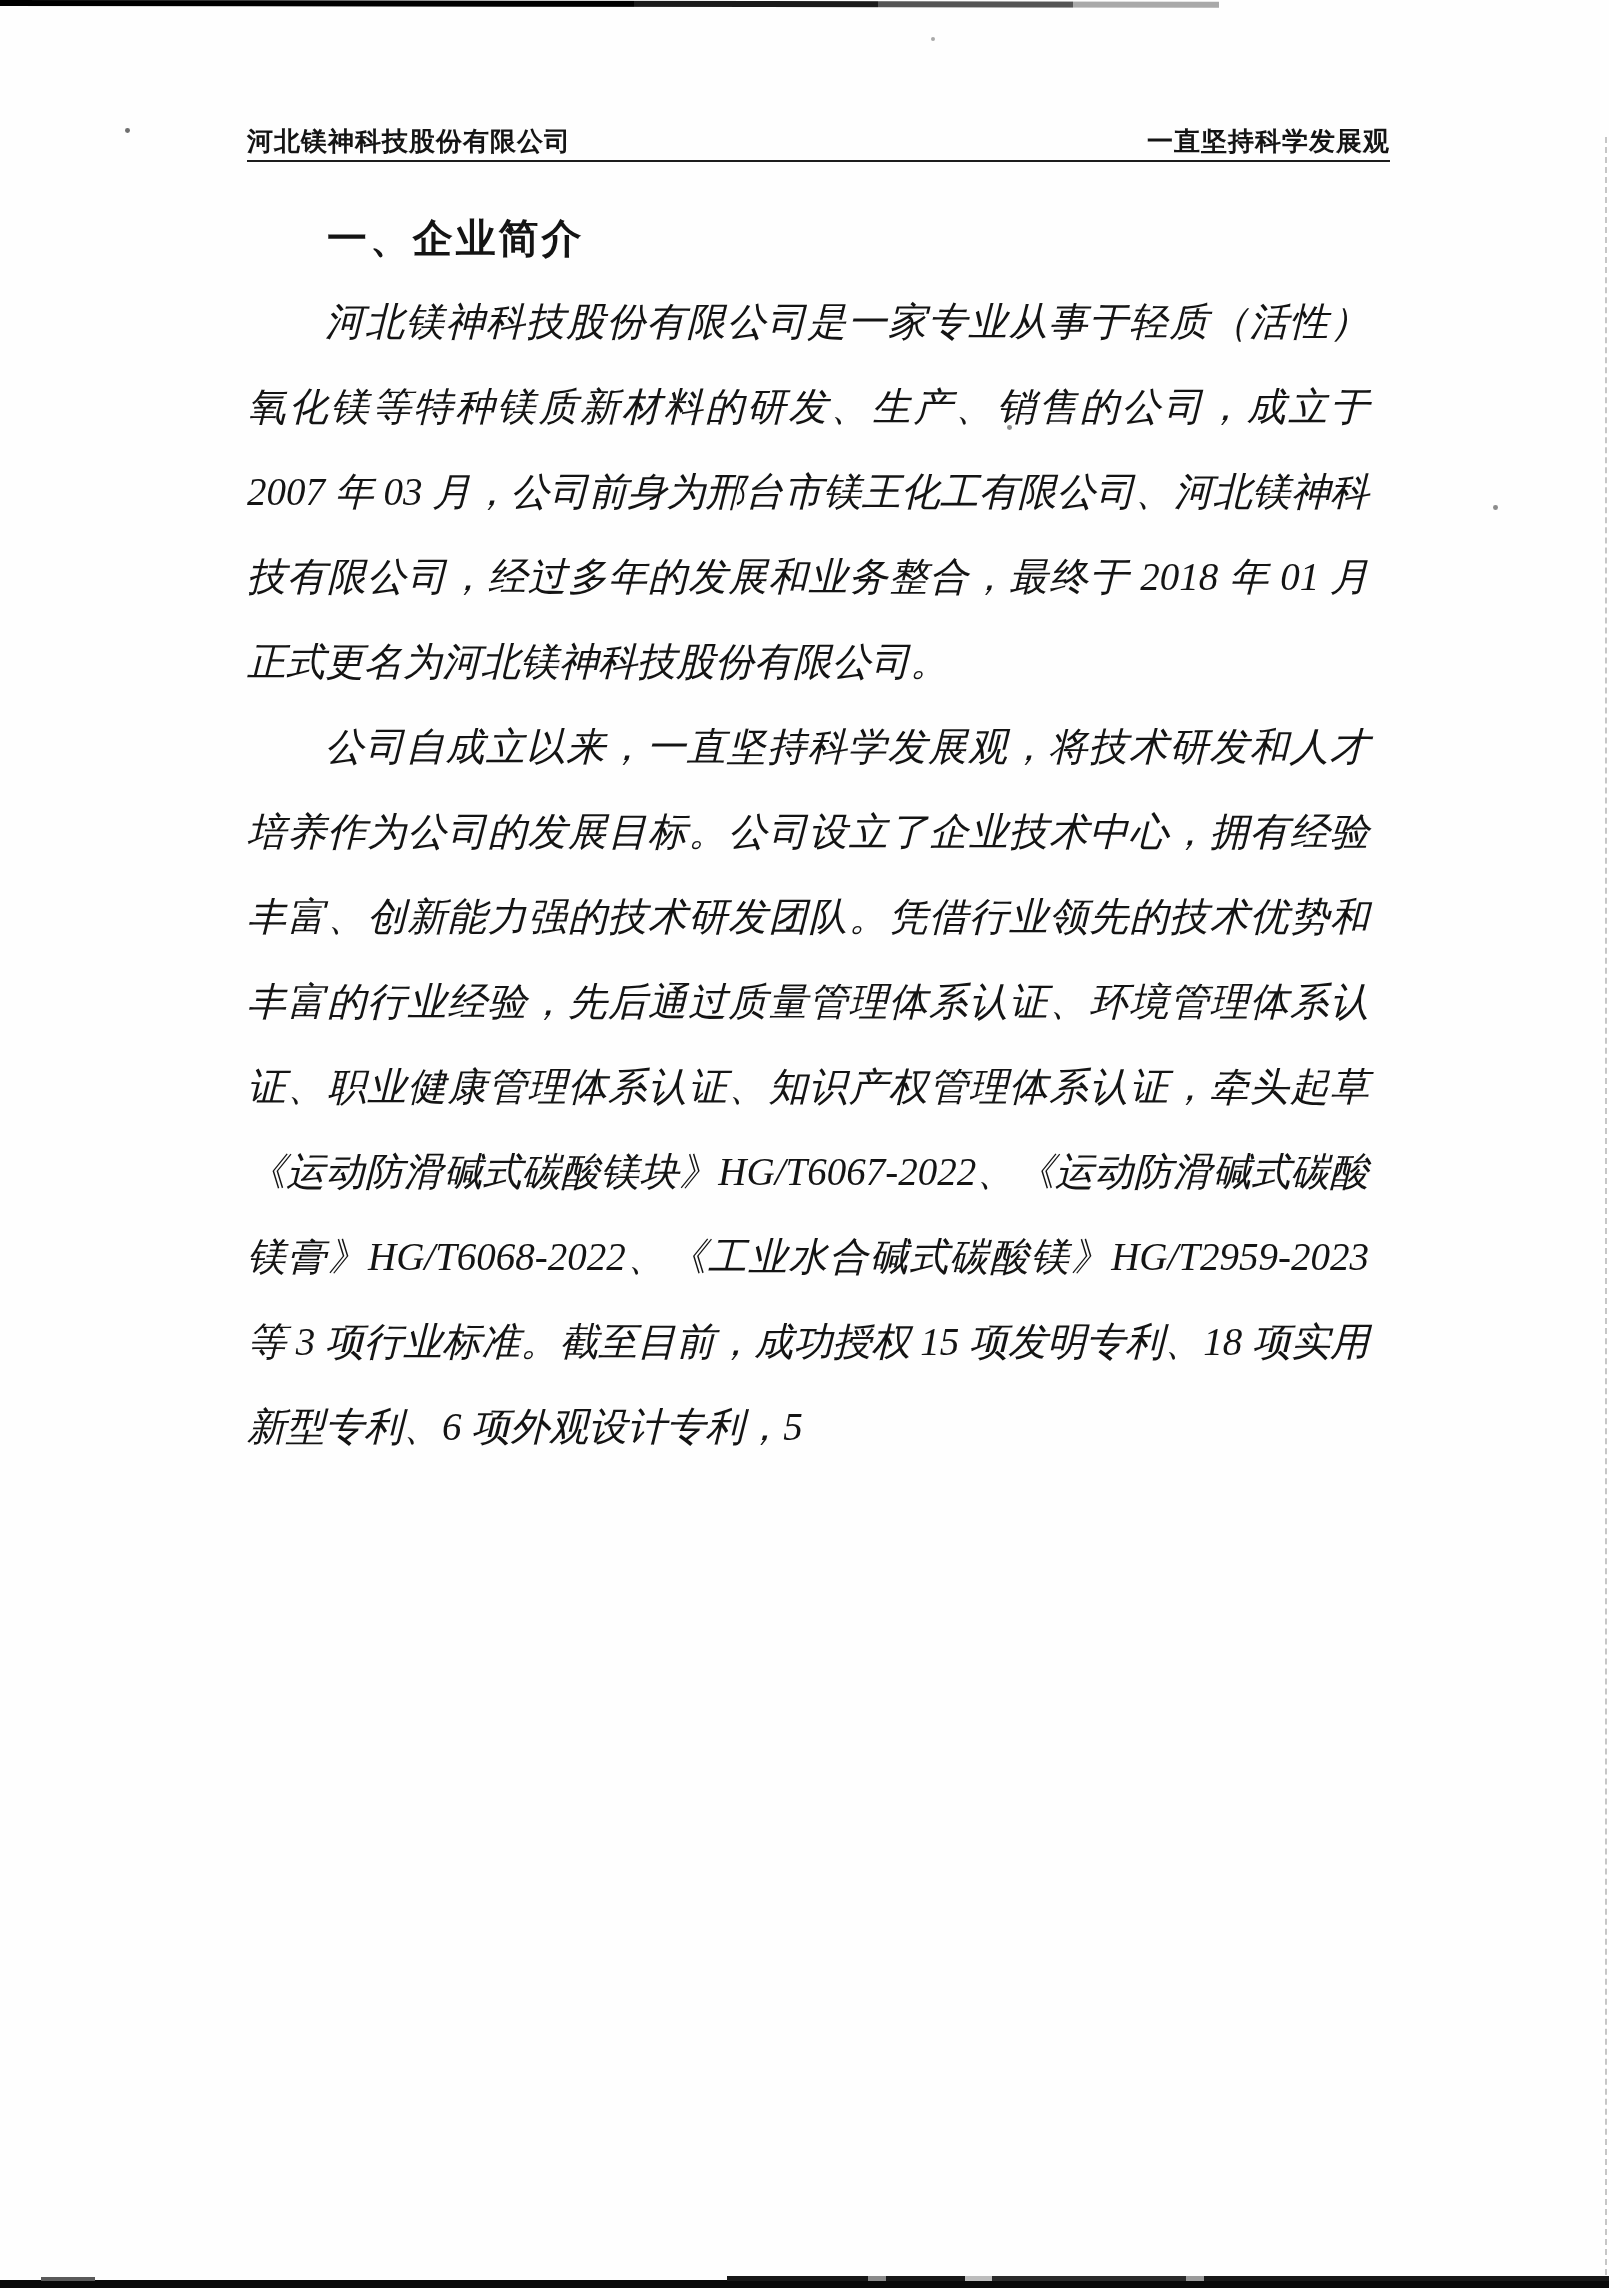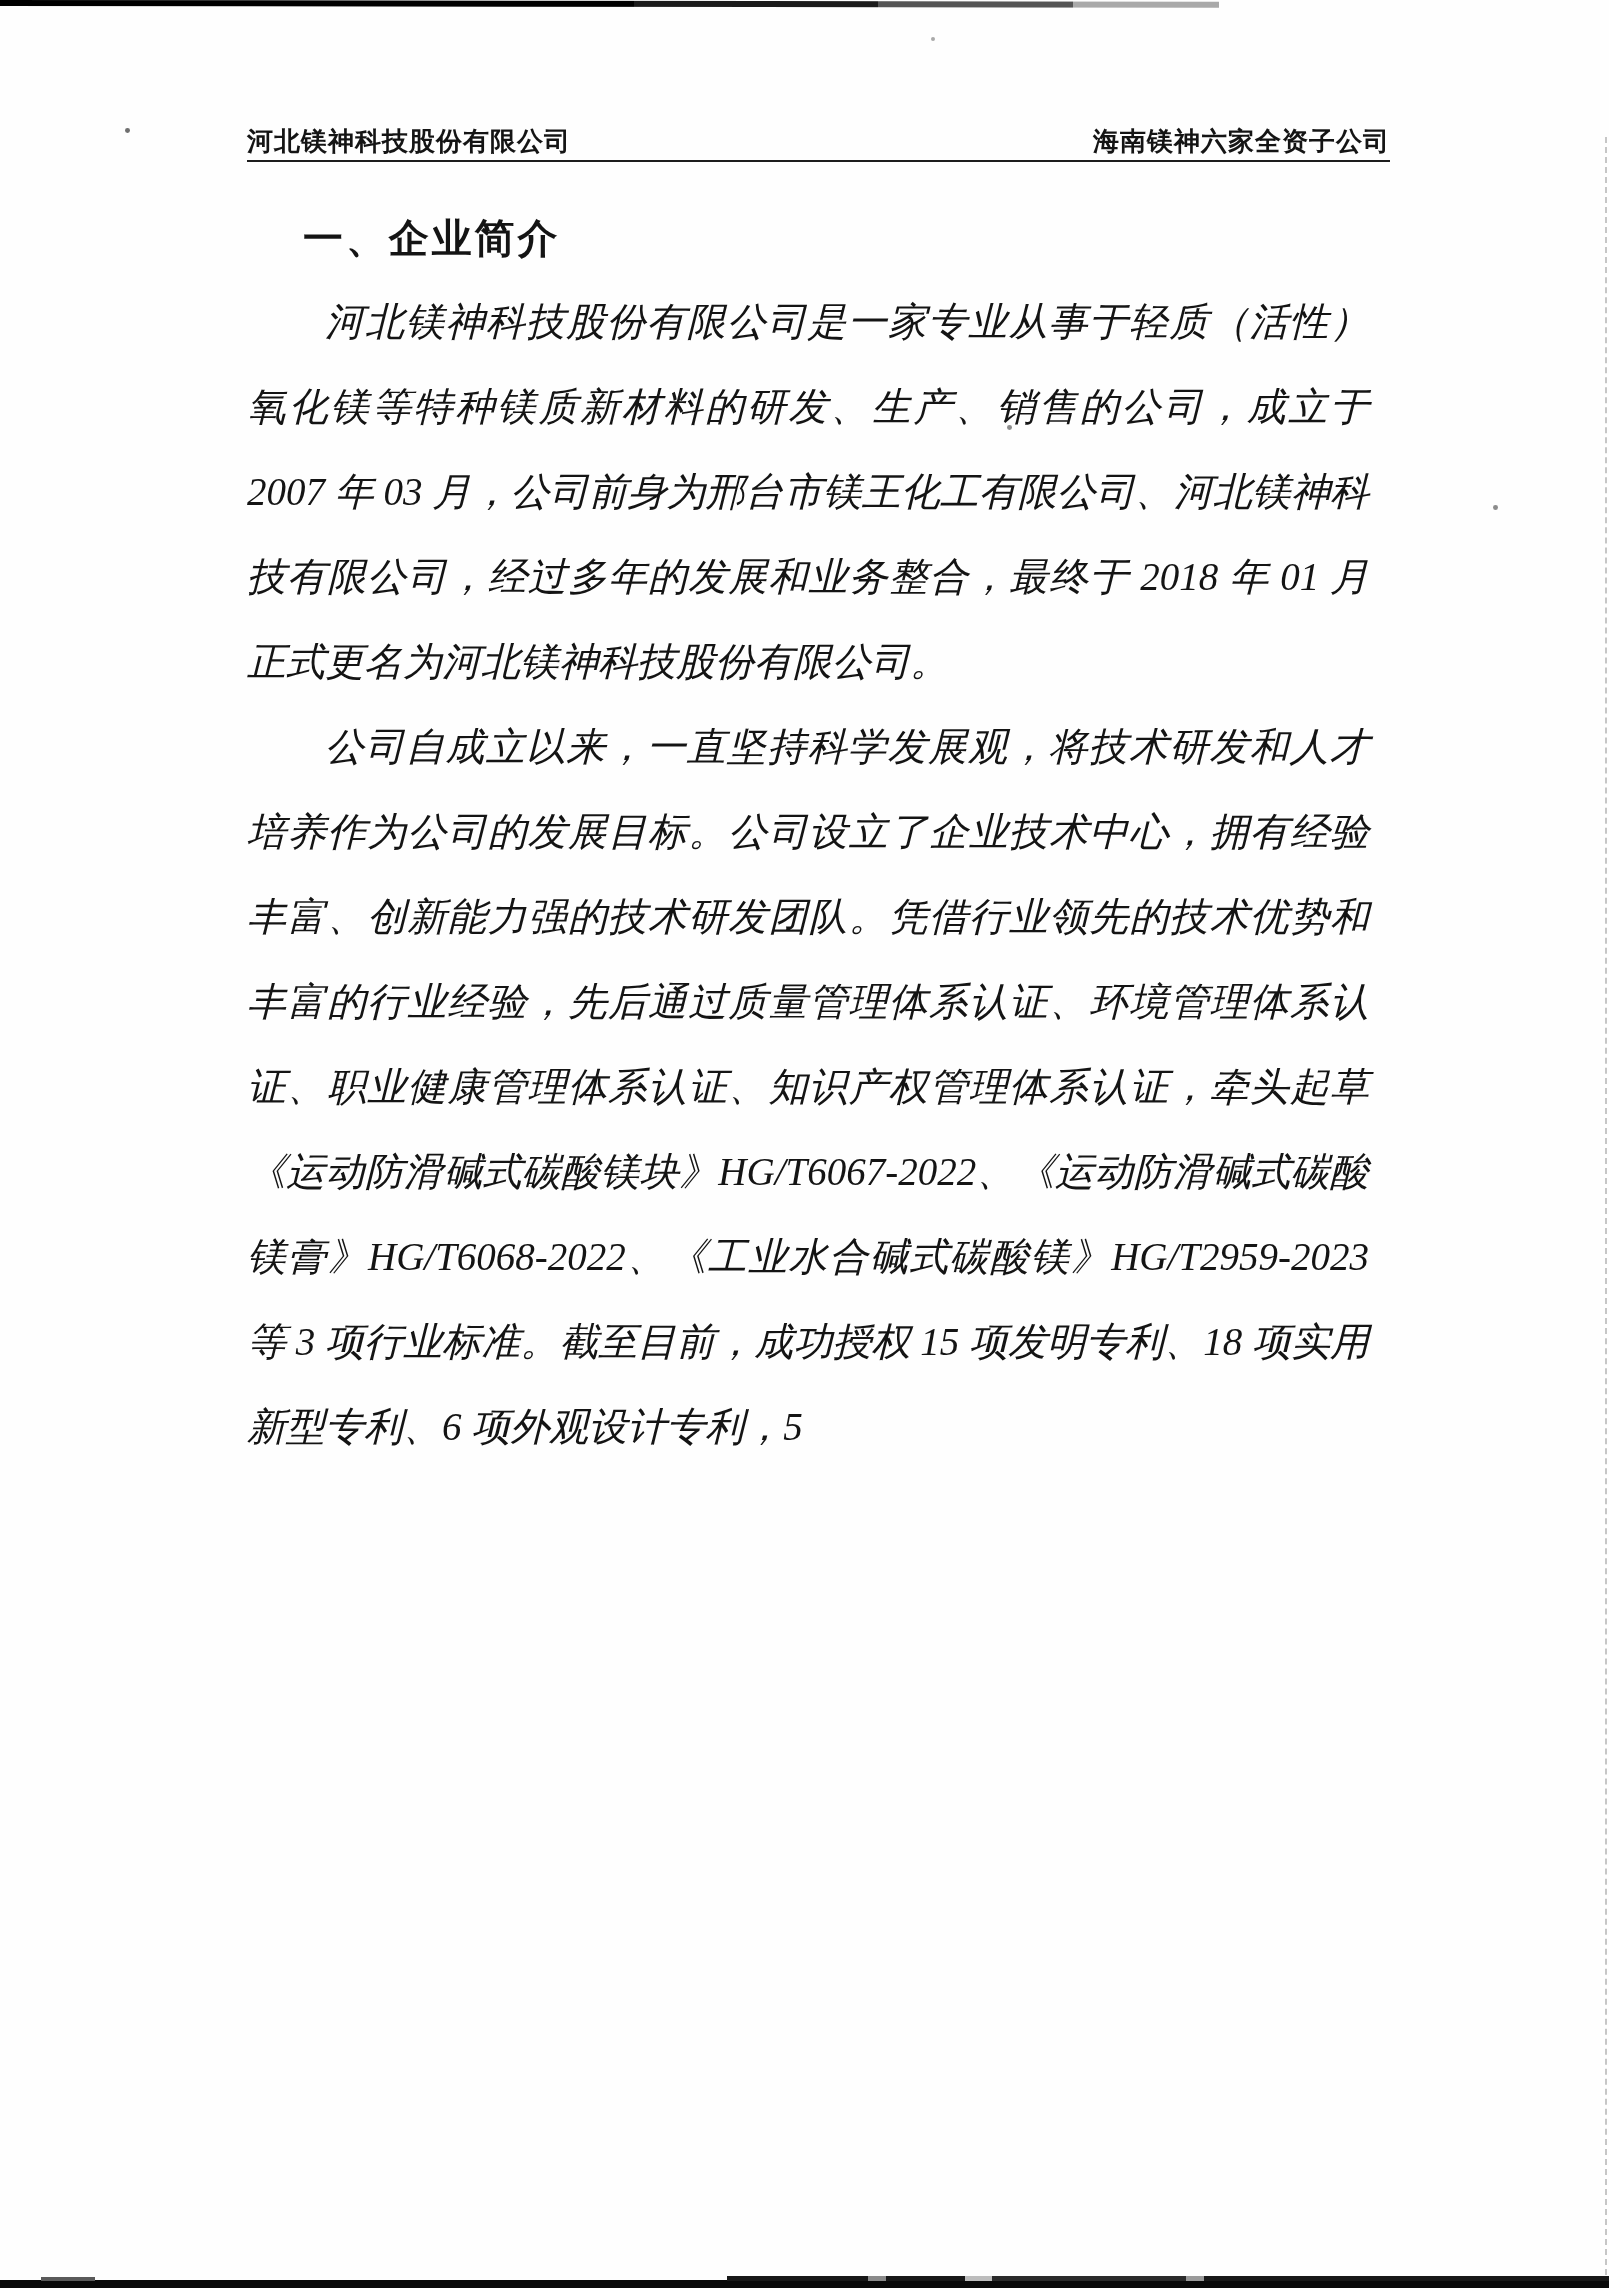--- a/index.html
+++ b/index.html
@@ -73,21 +73,21 @@
     line-height: 29px;
     font-weight: 700;
     border-bottom: 2.9px solid #1d1d1d;
     padding-bottom: 3.9px;
     letter-spacing: 1px;
   }
 
   
   .heading {
     position: absolute;
-    left: 229px; top: 214px;
+    left: 253px; top: 214px;
     width: 1122px;
     margin: 0;
     font-size: 40px;
     line-height: 49px;
     font-weight: 700;
     text-indent: 74px;
     letter-spacing: 2.9px;
   }
 
   
@@ -107,21 +107,21 @@
 </style>
 </head>
 <body>
 
 <div class="page">
 
   <div class="artifact-top"></div>
 
   <div class="header">
     <span>河北镁神科技股份有限公司</span>
-    <span>海南镁神六家全资子公司</span>
+    <span>一直坚持科学发展观</span>
   </div>
 
   <h1 class="heading">一、企业简介</h1>
 
   <div class="body-text">
     <p>河北镁神科技股份有限公司是一家专业从事于轻质（活性）氧化镁等特种镁质新材料的研发、生产、销售的公司，成立于 2007 年 03 月，公司前身为邢台市镁王化工有限公司、河北镁神科技有限公司，经过多年的发展和业务整合，最终于 2018 年 01 月正式更名为河北镁神科技股份有限公司。</p>
     <p>公司自成立以来，一直坚持科学发展观，将技术研发和人才培养作为公司的发展目标。公司设立了企业技术中心，拥有经验丰富、创新能力强的技术研发团队。凭借行业领先的技术优势和丰富的行业经验，先后通过质量管理体系认证、环境管理体系认证、职业健康管理体系认证、知识产权管理体系认证，牵头起草《运动防滑碱式碳酸镁块》HG/T6067-2022、《运动防滑碱式碳酸镁膏》HG/T6068-2022、《工业水合碱式碳酸镁》HG/T2959-2023 等 3 项行业标准。截至目前，成功授权 15 项发明专利、18 项实用新型专利、6 项外观设计专利，5</p>
   </div>
 
   <div class="speck s1"></div>

